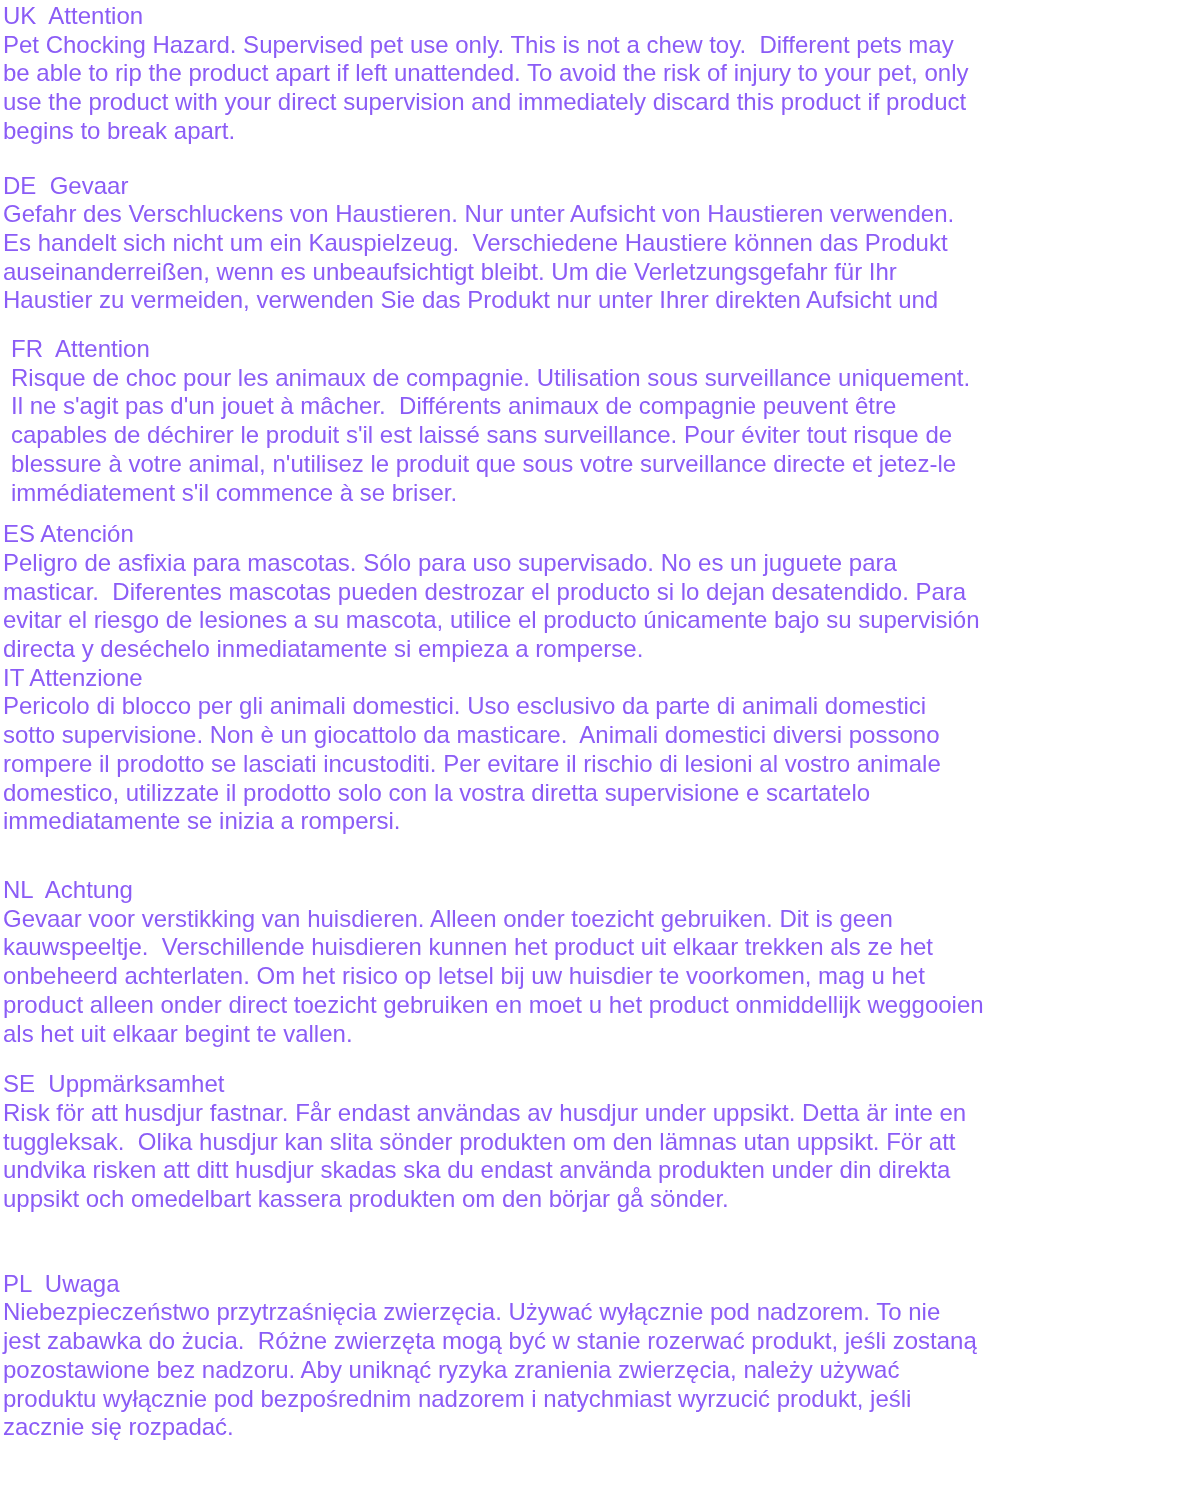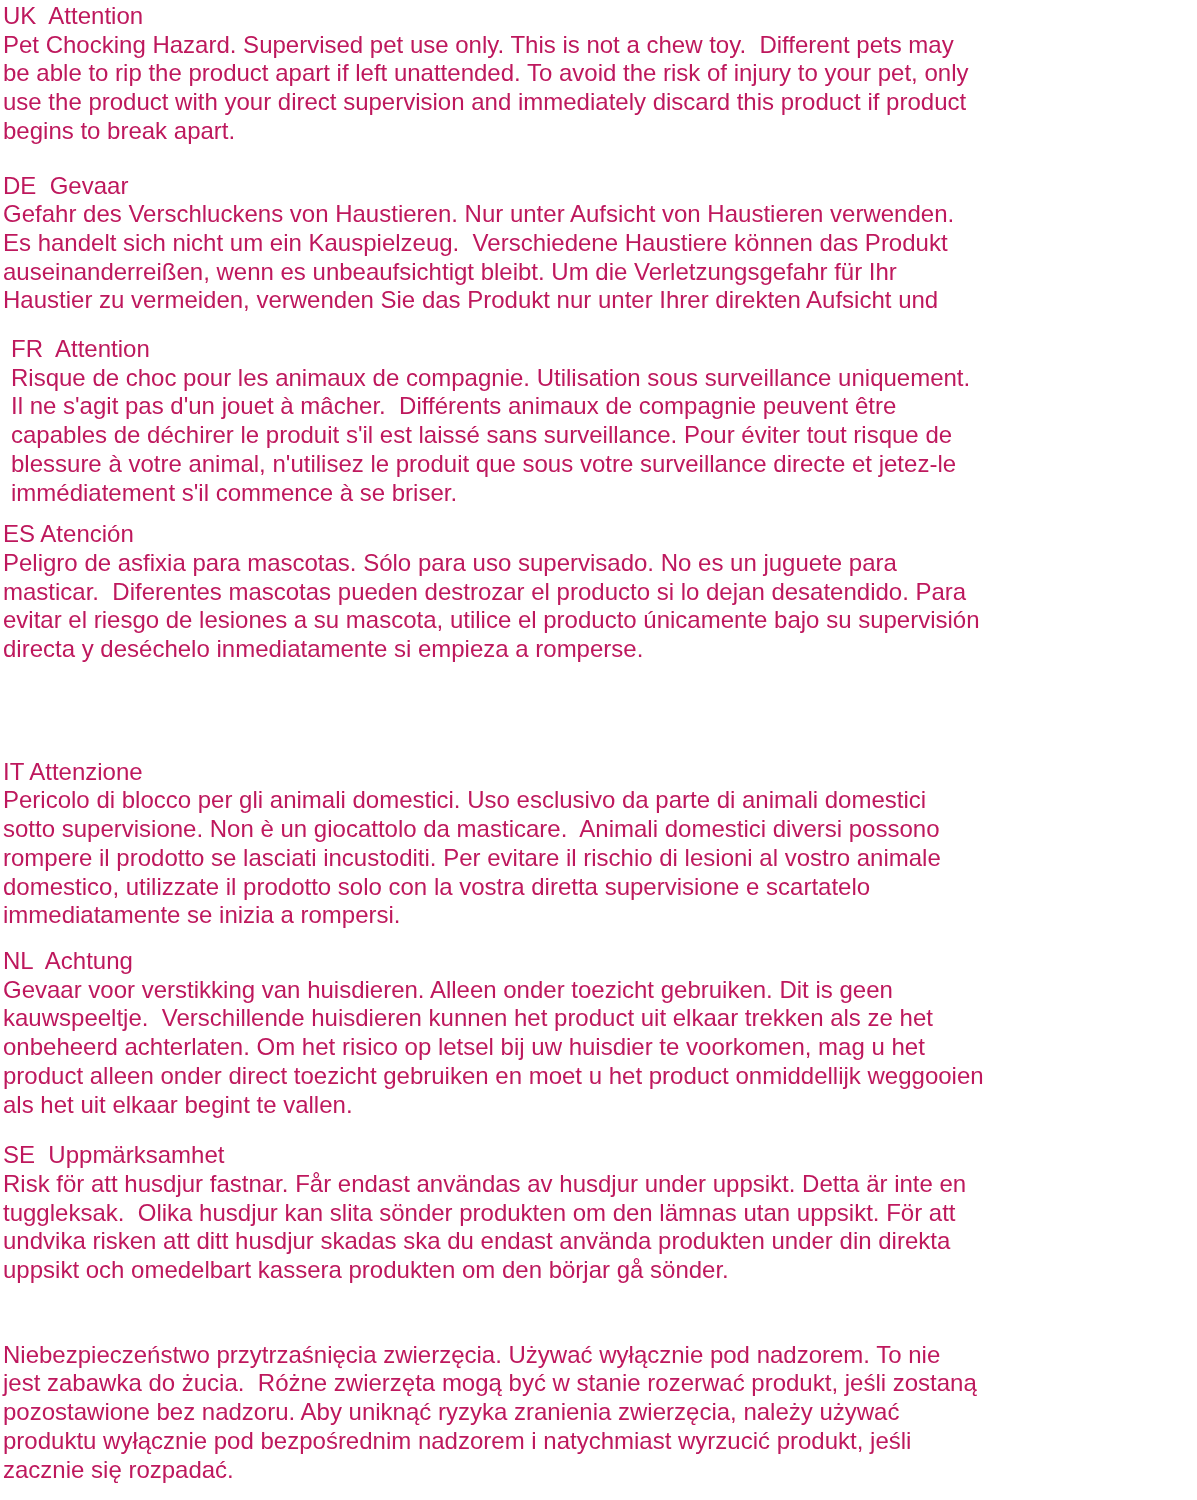--- a/index.html
+++ b/index.html
@@ -13,37 +13,37 @@
     overflow: hidden;
   }
   .doc {
     box-sizing: border-box;
     width: 1197px;
     height: 1500px;
     padding: 2px 6px 0 3px;
     font-family: "Liberation Sans", sans-serif;
     font-size: 24px;
     line-height: 28.7px;
-    color: #be185d;
+    color: #8b5cf6;
   }
   .sec { margin: 0; }
   .hdr, .body-text {
     margin: 0;
     padding: 0;
     font-size: 24px;
     font-weight: normal;
     line-height: 28.7px;
     white-space: pre-wrap;
   }
   
   .s-uk { margin-bottom: 26px; }
   .s-de { margin-bottom: 20px; }
   .s-fr { margin-bottom: 13px; margin-left: 8px; }
-  .s-es { margin-bottom: 94px; }
-  .s-it { margin-bottom: 17px; }
+  .s-es { }
+  .s-it { margin-bottom: 40px; }
   .s-nl { margin-bottom: 22px; }
   .s-se { margin-bottom: 56px; }
   .s-pl { margin-bottom: 0; }
 </style>
 </head>
 <body>
 
 <div class="doc">
 
   <section class="sec s-uk">
@@ -99,20 +99,21 @@
 
   <section class="sec s-se">
     <h2 class="hdr">SE  Uppmärksamhet</h2>
     <p class="body-text">Risk för att husdjur fastnar. Får endast användas av husdjur under uppsikt. Detta är inte en
 tuggleksak.  Olika husdjur kan slita sönder produkten om den lämnas utan uppsikt. För att
 undvika risken att ditt husdjur skadas ska du endast använda produkten under din direkta
 uppsikt och omedelbart kassera produkten om den börjar gå sönder.</p>
   </section>
 
   <section class="sec s-pl">
+    <h2 class="hdr">PL  Uwaga</h2>
     <p class="body-text">Niebezpieczeństwo przytrzaśnięcia zwierzęcia. Używać wyłącznie pod nadzorem. To nie
 jest zabawka do żucia.  Różne zwierzęta mogą być w stanie rozerwać produkt, jeśli zostaną
 pozostawione bez nadzoru. Aby uniknąć ryzyka zranienia zwierzęcia, należy używać
 produktu wyłącznie pod bezpośrednim nadzorem i natychmiast wyrzucić produkt, jeśli
 zacznie się rozpadać.</p>
   </section>
 
 </div>
 
 </body></html>

